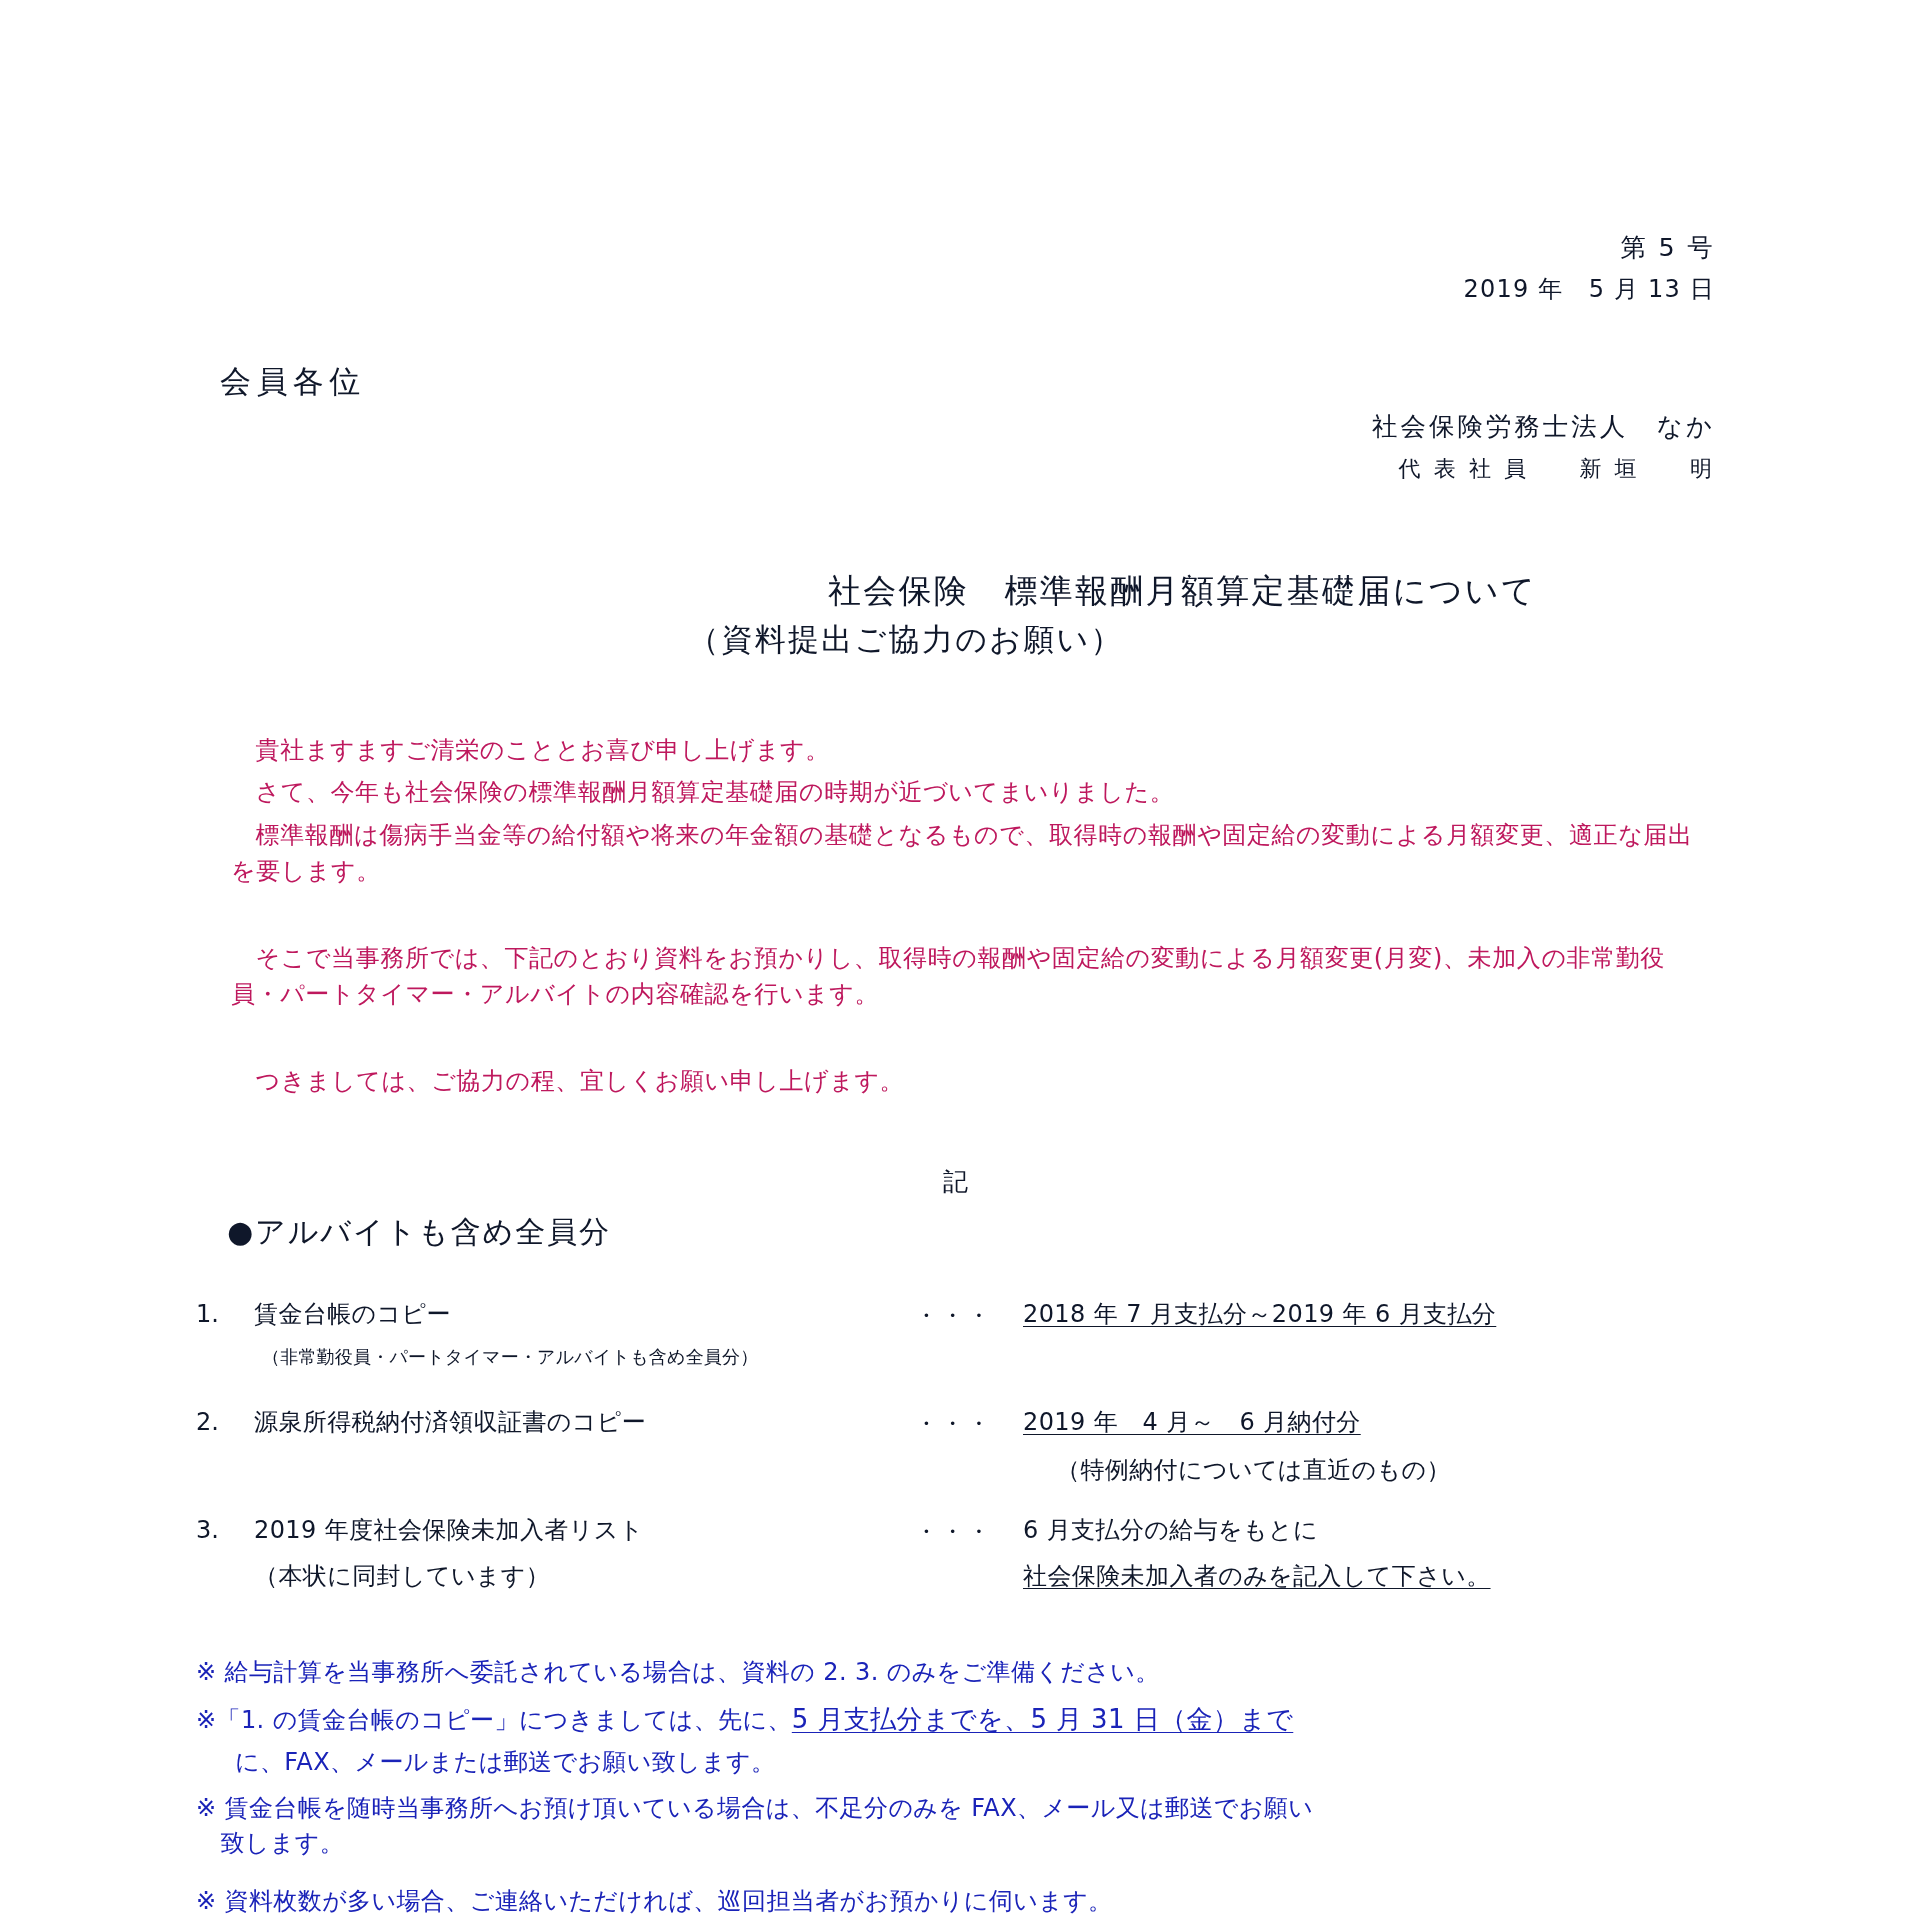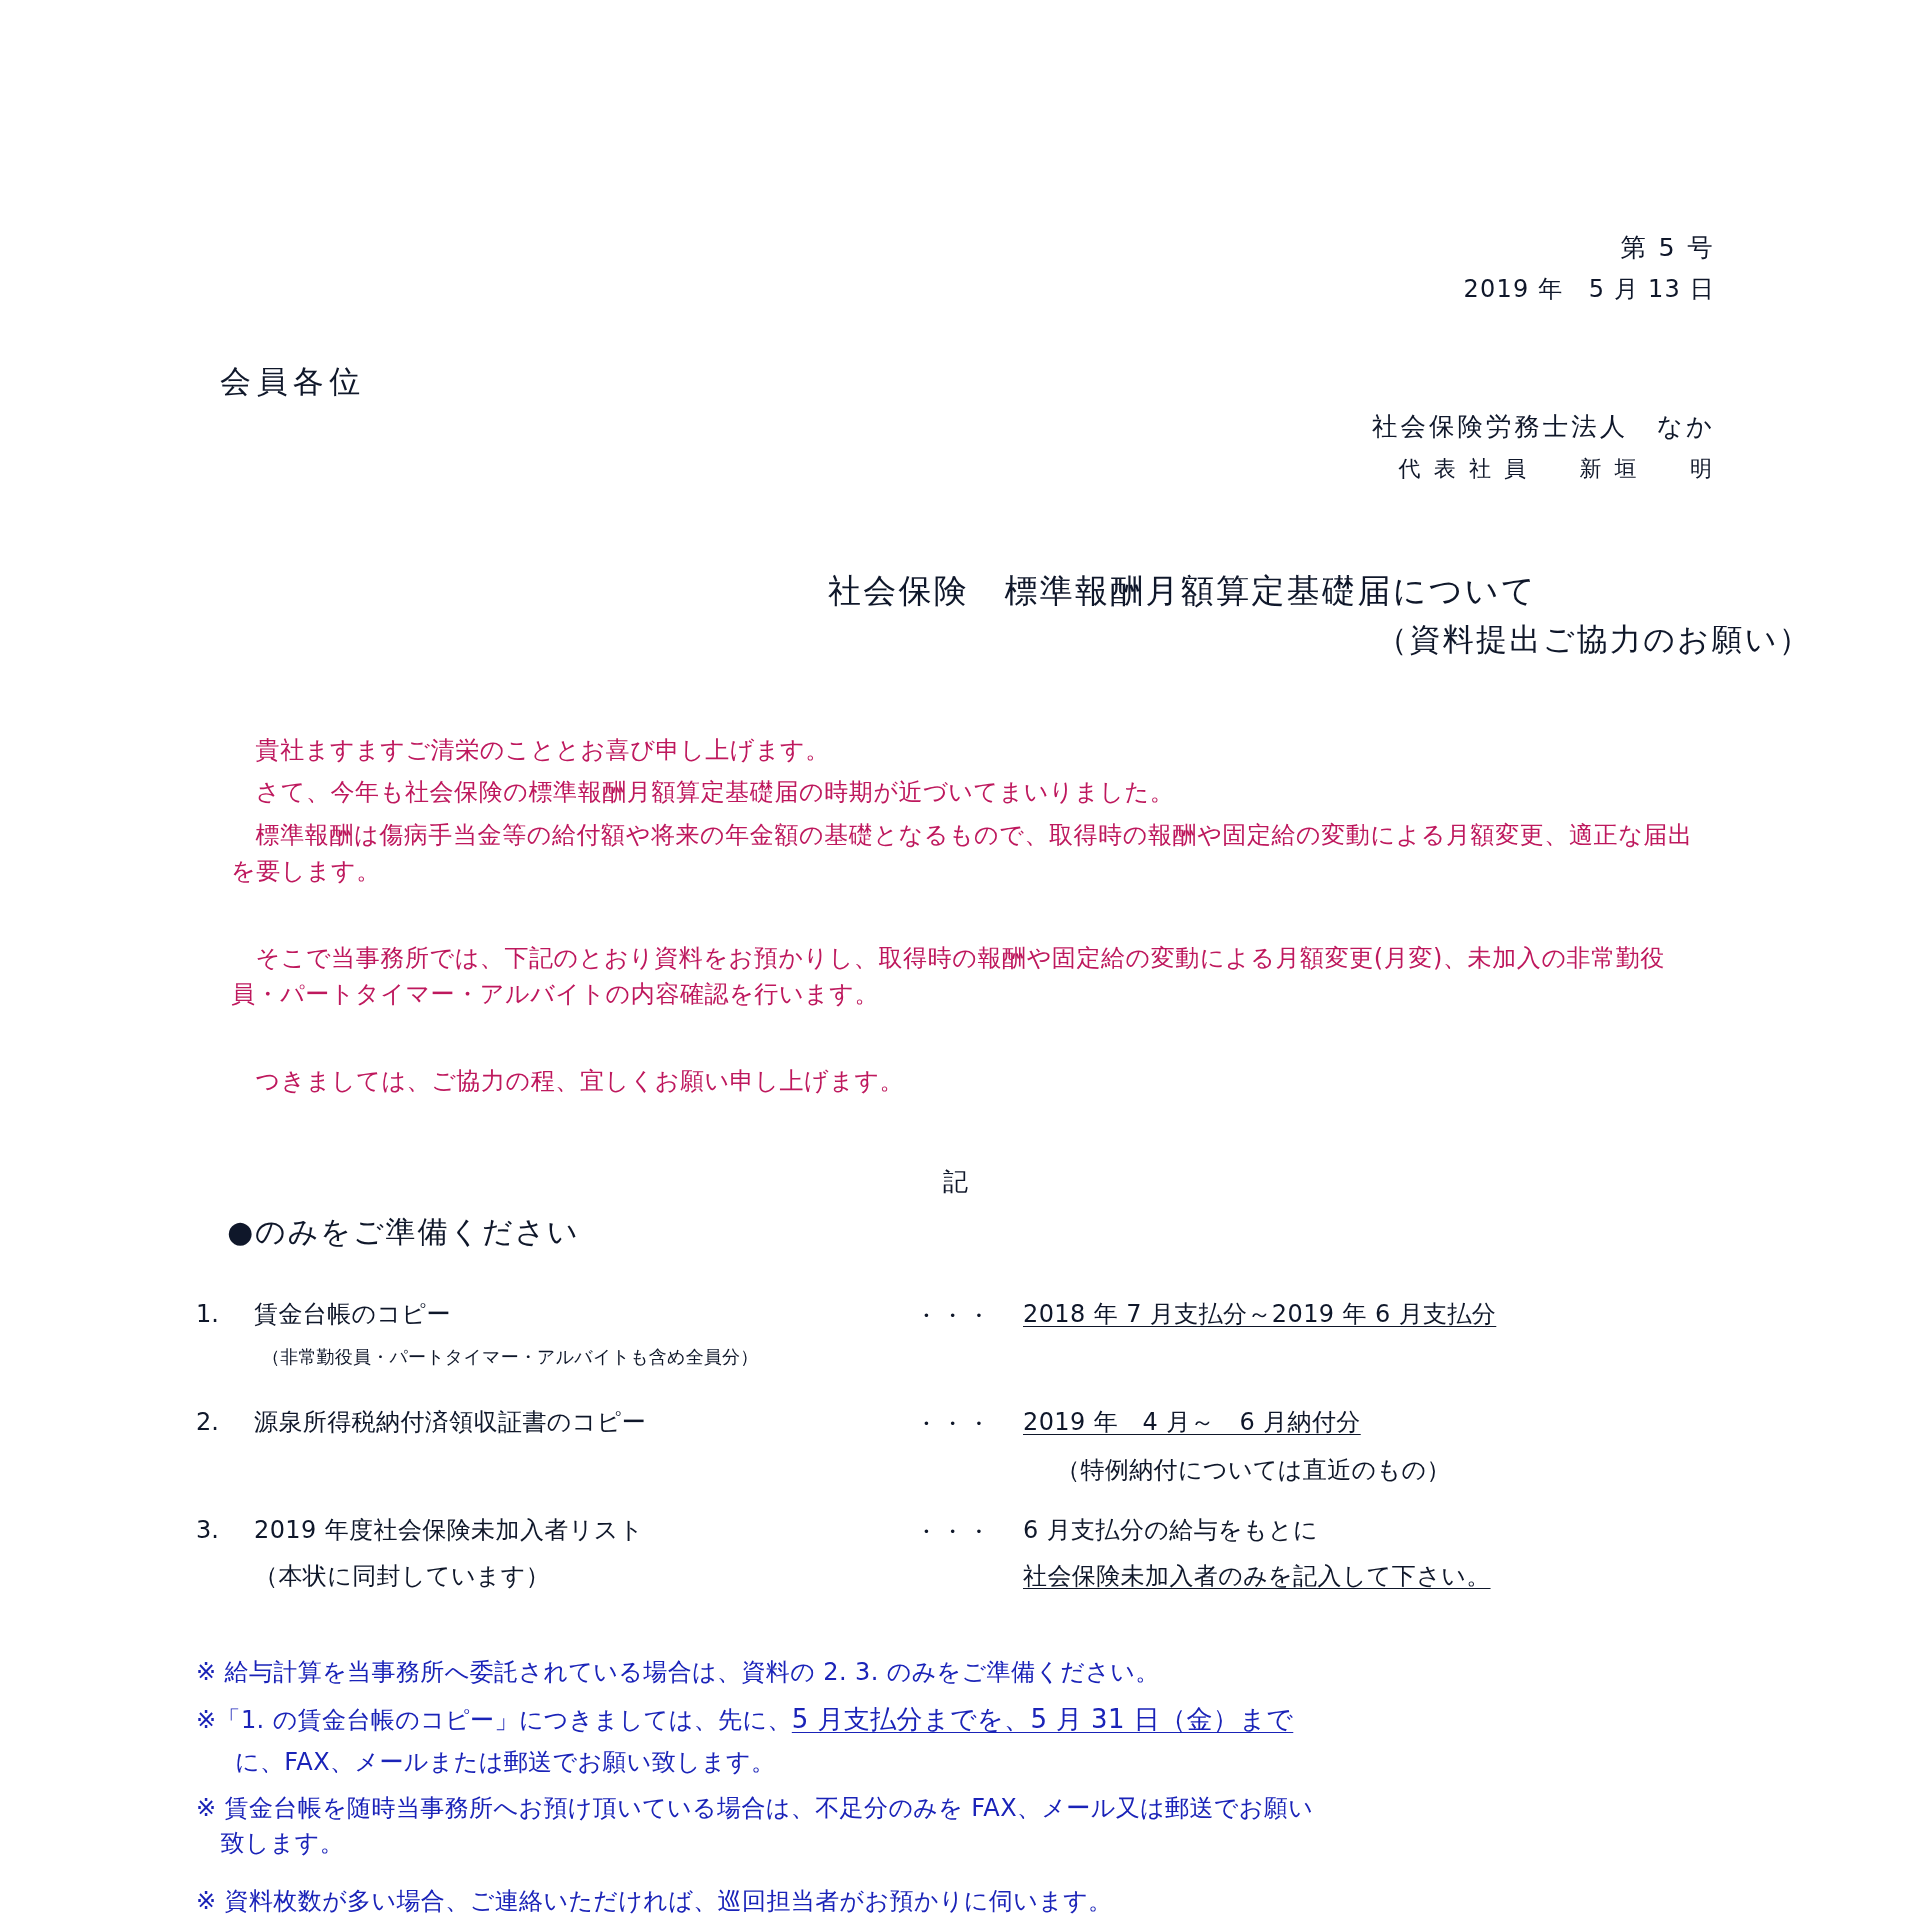--- a/index.html
+++ b/index.html
@@ -76,21 +76,21 @@
     font-size: 33px;
     letter-spacing: 2.3px;
     text-align: right;
   }
   .title2 {
     top: 624px;
     left: 0;
     width: 1812px;
     font-size: 31px;
     letter-spacing: 2.3px;
-    text-align: right;
+    text-align: center;
   }
 
   .body-p {
     position: absolute;
     left: 231px;
     width: 1464px;
     font-size: 24px;
     line-height: 1.52;
     letter-spacing: 0.6px;
     color: #be185d;
@@ -167,21 +167,21 @@
     <div class="t title1">社会保険　標準報酬月額算定基礎届について</div>
     <div class="t title2">（資料提出ご協力のお願い）</div>
 
     <div class="body-p" style="top:732px;">　貴社ますますご清栄のこととお喜び申し上げます。</div>
     <div class="body-p" style="top:774px;">　さて、今年も社会保険の標準報酬月額算定基礎届の時期が近づいてまいりました。</div>
     <div class="body-p" style="top:817px;">　標準報酬は傷病手当金等の給付額や将来の年金額の基礎となるもので、取得時の報酬や固定給の変動による月額変更、適正な届出を要します。</div>
     <div class="body-p" style="top:940px;">　そこで当事務所では、下記のとおり資料をお預かりし、取得時の報酬や固定給の変動による月額変更(月変)、未加入の非常勤役員・パートタイマー・アルバイトの内容確認を行います。</div>
     <div class="body-p" style="top:1063px;">　つきましては、ご協力の程、宜しくお願い申し上げます。</div>
 
     <div class="t ki">記</div>
-    <div class="t section-head">●のみをご準備ください</div>
+    <div class="t section-head">●アルバイトも含め全員分</div>
 
     <div class="t row-num" style="top:1302px; left:196px;">1.</div>
     <div class="t row-label" style="top:1302px; left:254px;">賃金台帳のコピー</div>
     <div class="t row-small" style="top:1348px; left:262px;">（非常勤役員・パートタイマー・アルバイトも含め全員分）</div>
     <div class="t row-dots" style="top:1304px; left:915px;">・・・</div>
     <div class="t row-value u" style="top:1302px; left:1023px;">2018 年 7 月支払分～2019 年 6 月支払分</div>
 
     <div class="t row-num" style="top:1410px; left:196px;">2.</div>
     <div class="t row-label" style="top:1410px; left:254px;text-align:center;">源泉所得税納付済領収証書のコピー</div>
     <div class="t row-dots" style="top:1412px; left:915px;">・・・</div>

